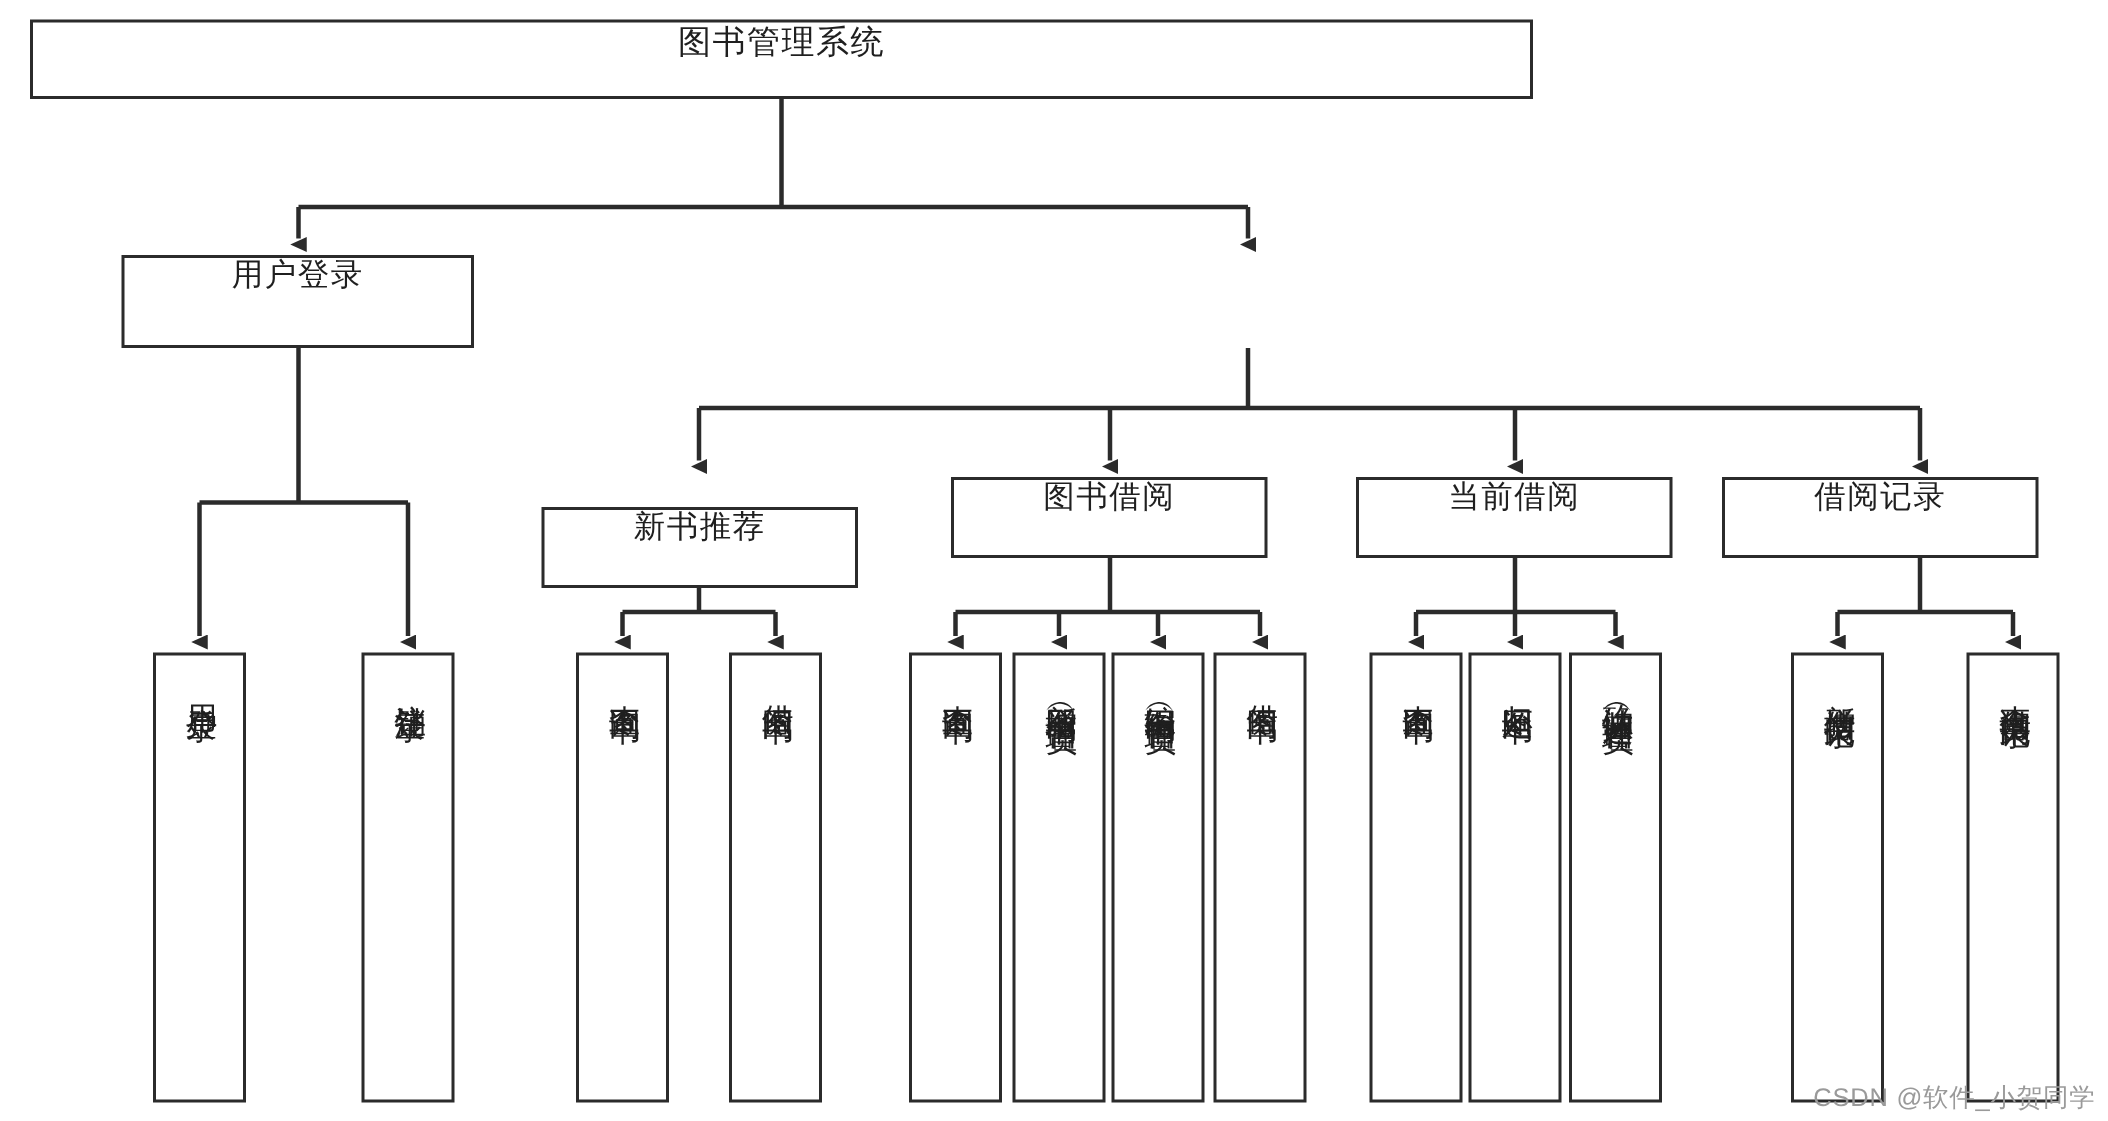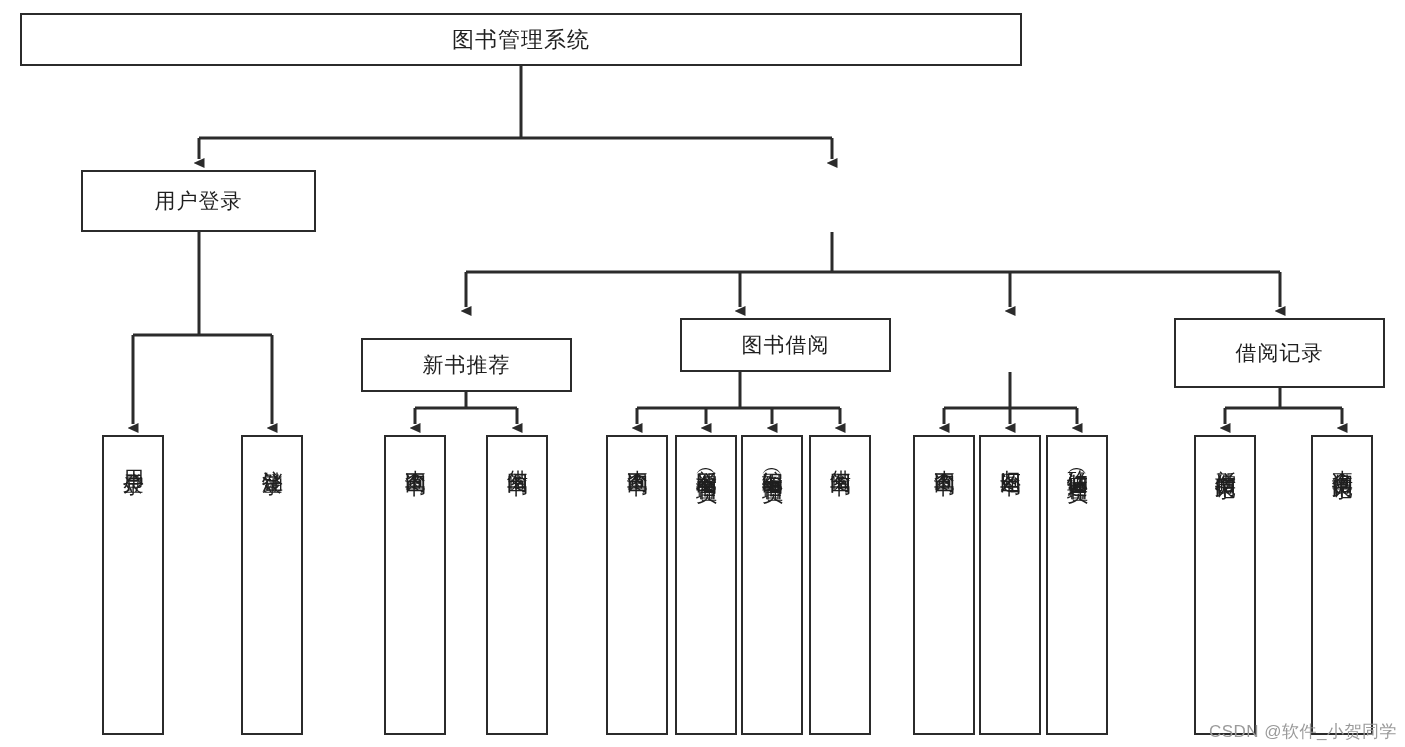--- a/index.html
+++ b/index.html
@@ -12,21 +12,21 @@
     overflow:hidden;
   }
   #canvas{position:relative;width:1405px;height:747px;}
   #wires{position:absolute;left:0;top:0;width:1405px;height:747px;}
   .node{
     position:absolute;
     box-sizing:border-box;
     background:#ffffff;
     border:2.5px solid #2b2b2b;
     display:flex;
-    align-items:center;
+    align-items:flex-start;
     justify-content:center;
     z-index:2;
   }
   .node .lbl{
     font-size:21px;
     line-height:1.15;
     color:#1f1f1f;
     white-space:nowrap;
     letter-spacing:1px;
   }
@@ -114,24 +114,27 @@
     <span class="lbl">图书管理系统</span>
   </div>
 
   <div class="node" style="left:81px;top:170px;width:235px;height:62px;">
     <span class="lbl">用户登录</span>
   </div>
 
   <div class="node" style="left:361px;top:318px;width:211px;height:54px;margin-top:20px;">
     <span class="lbl">新书推荐</span>
   </div>
-  <div class="node" style="left:634px;top:318px;width:211px;height:54px;margin-left:46px;">
+  <div class="node" style="left:634px;top:318px;width:211px;height:54px;">
     <span class="lbl">图书借阅</span>
   </div>
-  <div class="node" style="left:1174px;top:318px;width:211px;height:70px;">
+  <div class="node" style="left:904px;top:318px;width:211px;height:54px;">
+    <span class="lbl">当前借阅</span>
+  </div>
+  <div class="node" style="left:1148px;top:318px;width:211px;height:54px;">
     <span class="lbl">借阅记录</span>
   </div>
 
   <div class="node leaf" style="left:102px;top:435px;width:62px;height:300px;">
     <span class="lbl">用户登录</span>
   </div>
   <div class="node leaf" style="left:241px;top:435px;width:62px;height:300px;">
     <span class="lbl">注销登录</span>
   </div>
 

